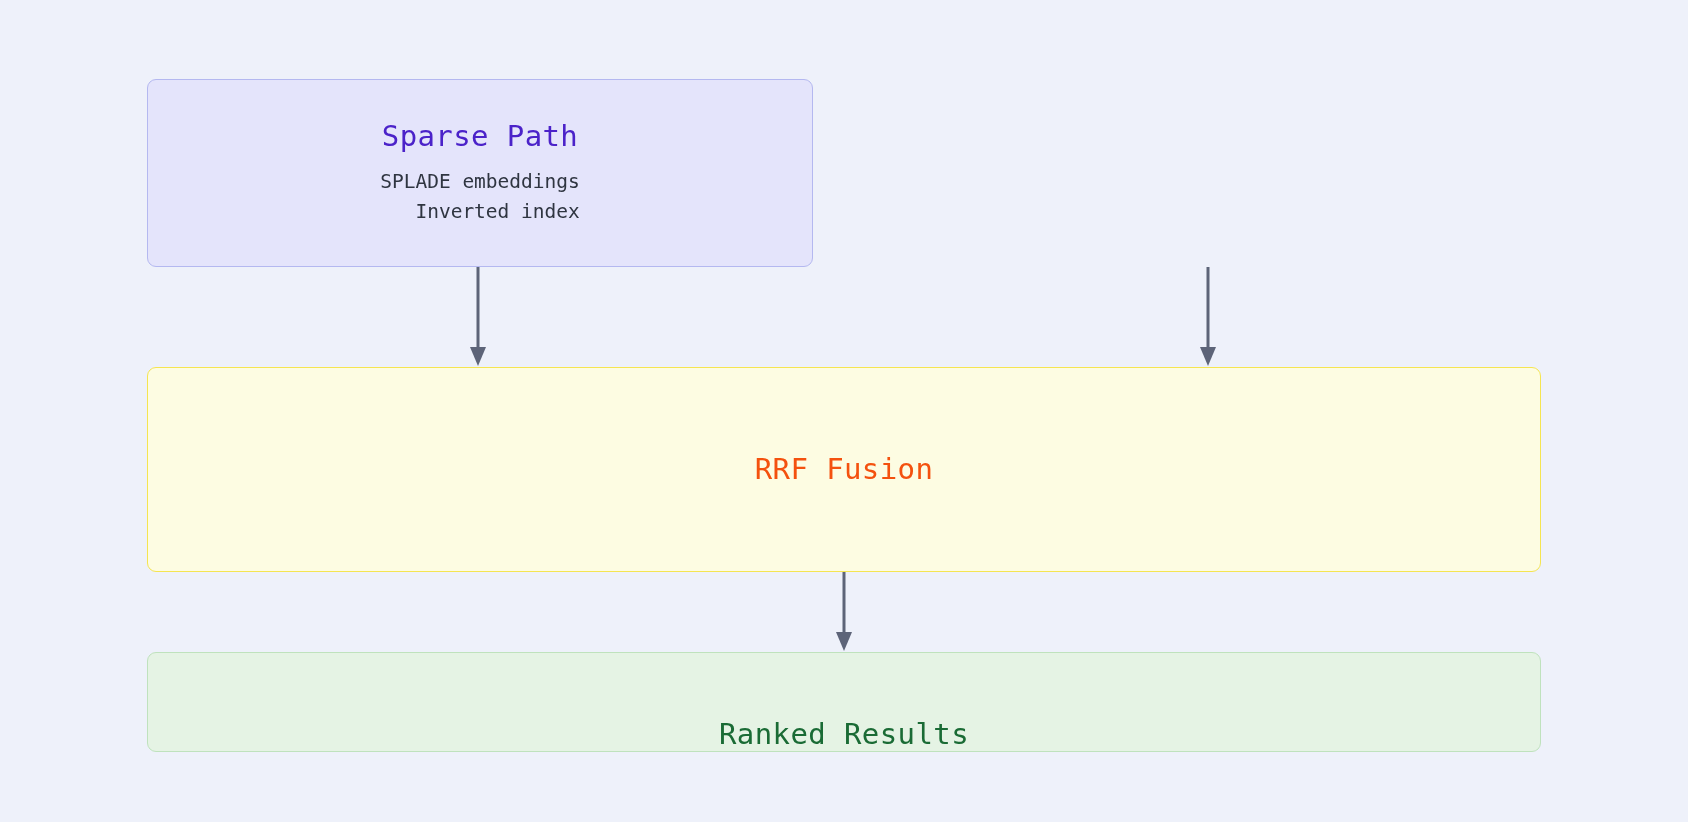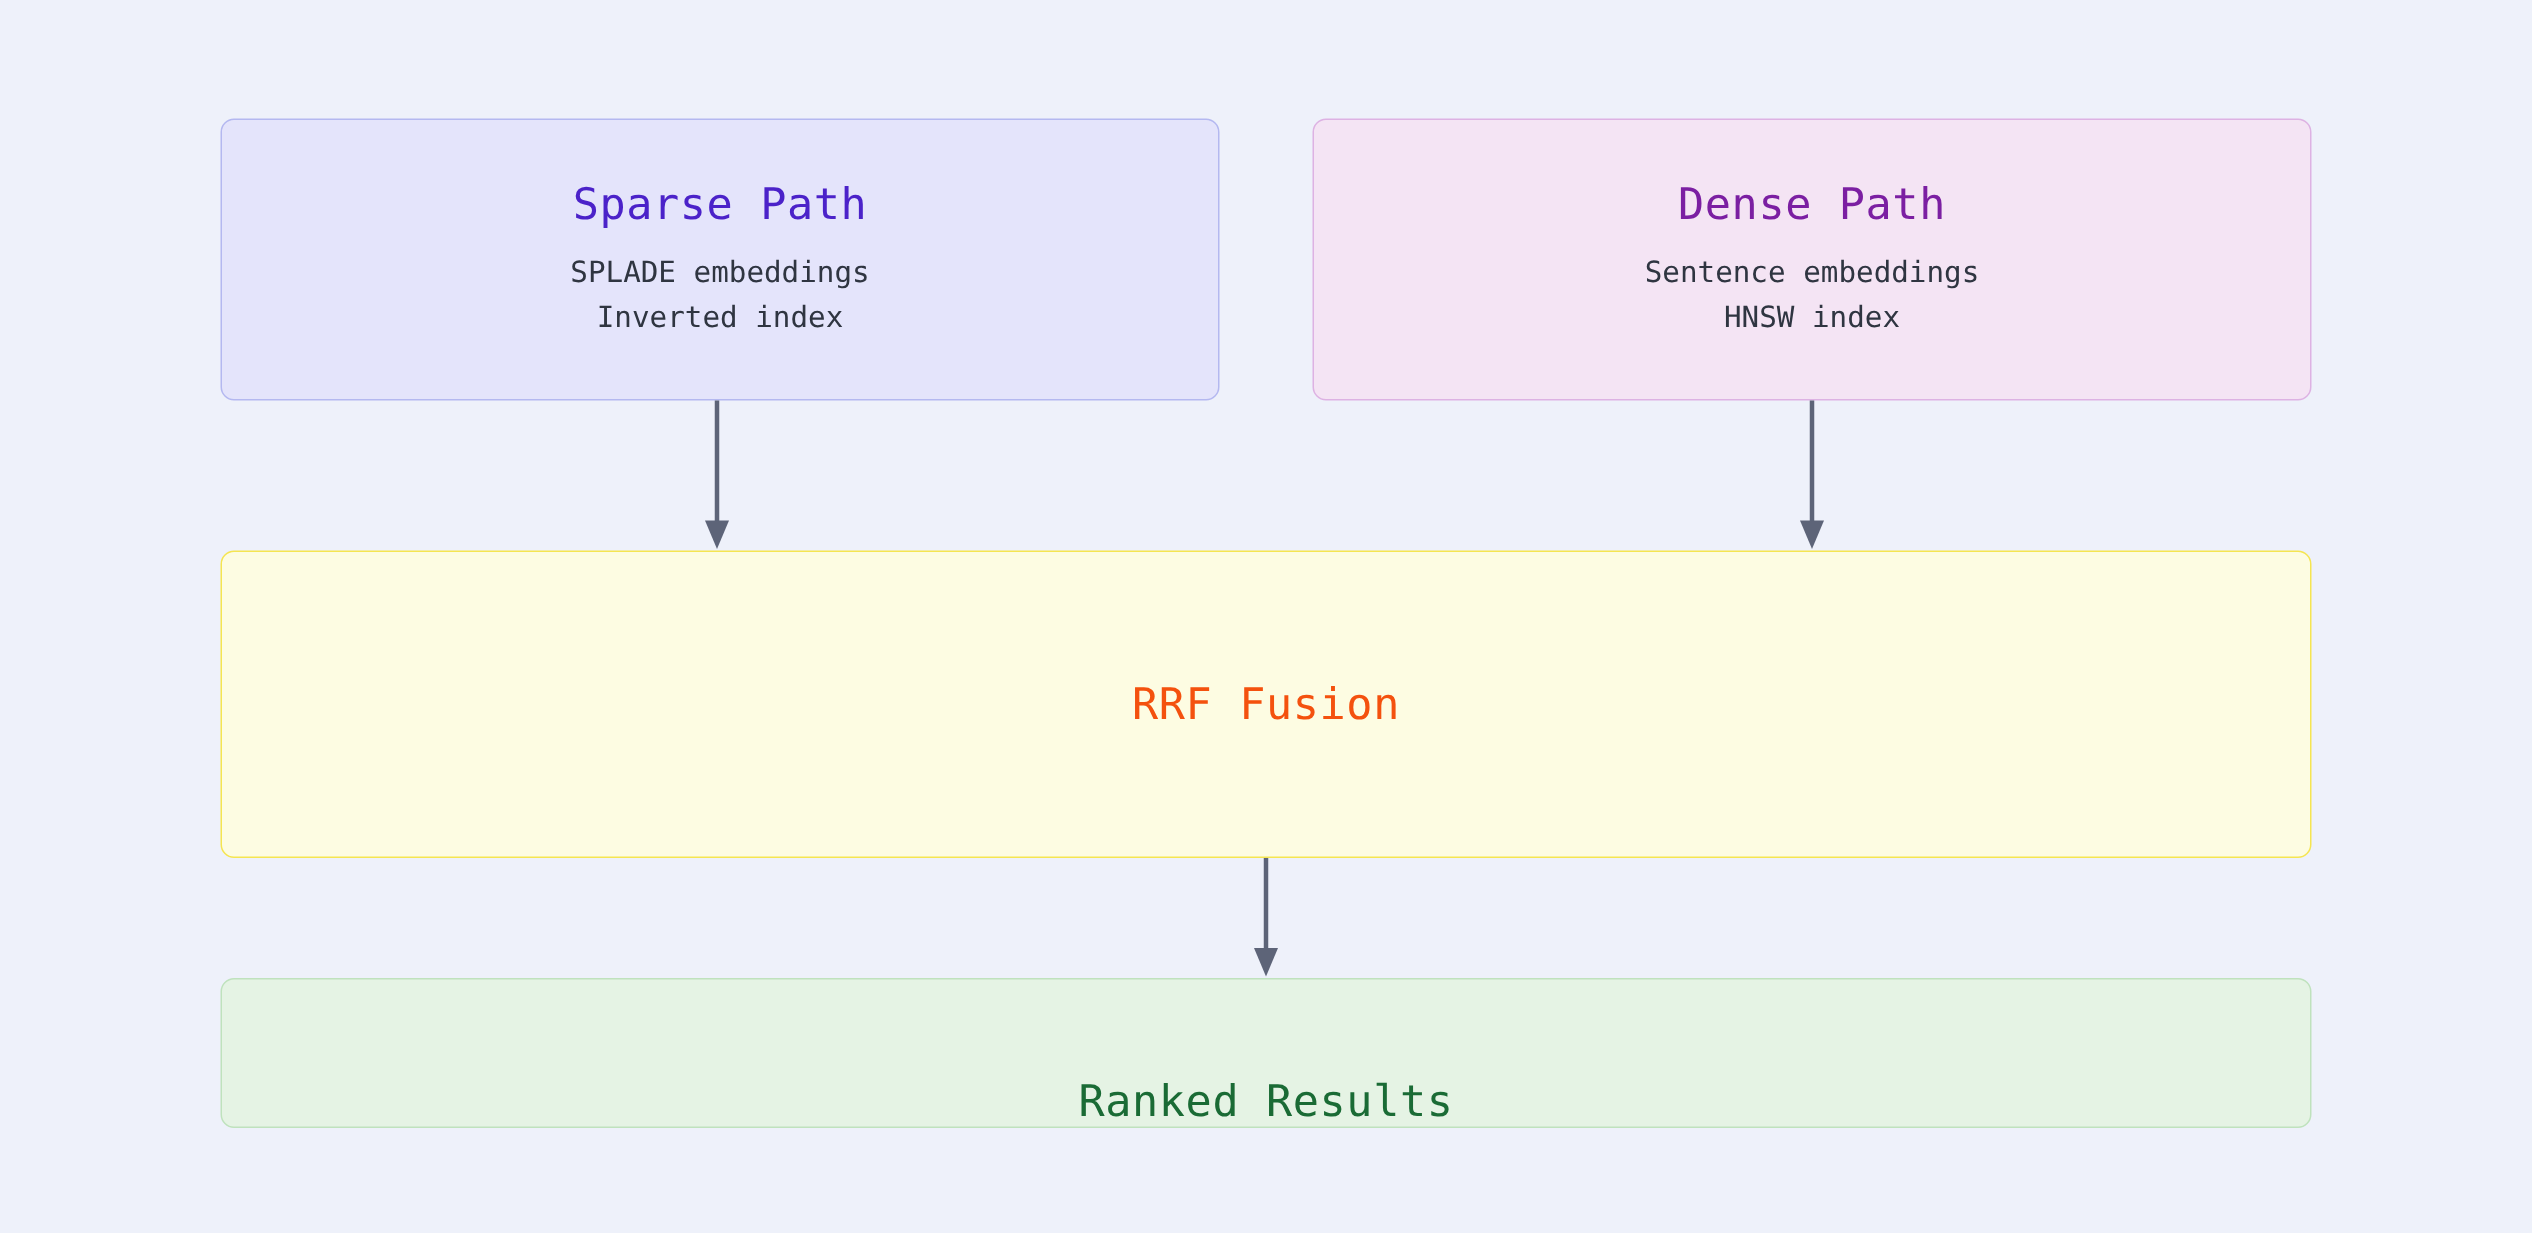--- a/index.html
+++ b/index.html
@@ -36,21 +36,21 @@
     line-height: 1.18;
     letter-spacing: 0.4px;
     white-space: pre;
   }
 
   .node-sub {
     margin-top: 14px;
     font-size: 19.5px;
     line-height: 1.52;
     color: #2f3541;
-    text-align: center;
+    text-align: right;
     white-space: pre-line;
   }
 
   
   #node-sparse {
     left: 147px;
     top: 79px;
     width: 666px;
     height: 188px;
     background: #e4e4fb;
@@ -111,25 +111,20 @@
 <body>
 
 <div id="diagram-canvas">
 
   <div class="node" id="node-sparse">
     <div class="node-title">Sparse Path</div>
     <div class="node-sub">SPLADE embeddings
 Inverted index</div>
   </div>
 
-  <div class="node" id="node-dense">
-    <div class="node-title">Dense Path</div>
-    <div class="node-sub">Sentence embeddings
-HNSW index</div>
-  </div>
 
   <div class="node" id="node-rrf">
     <div class="node-title">RRF Fusion</div>
   </div>
 
   <div class="node" id="node-results">
     <div class="node-title">Ranked Results</div>
   </div>
 
   <svg class="arrow-svg" id="arrow-sparse-rrf" viewBox="0 0 32 100">

